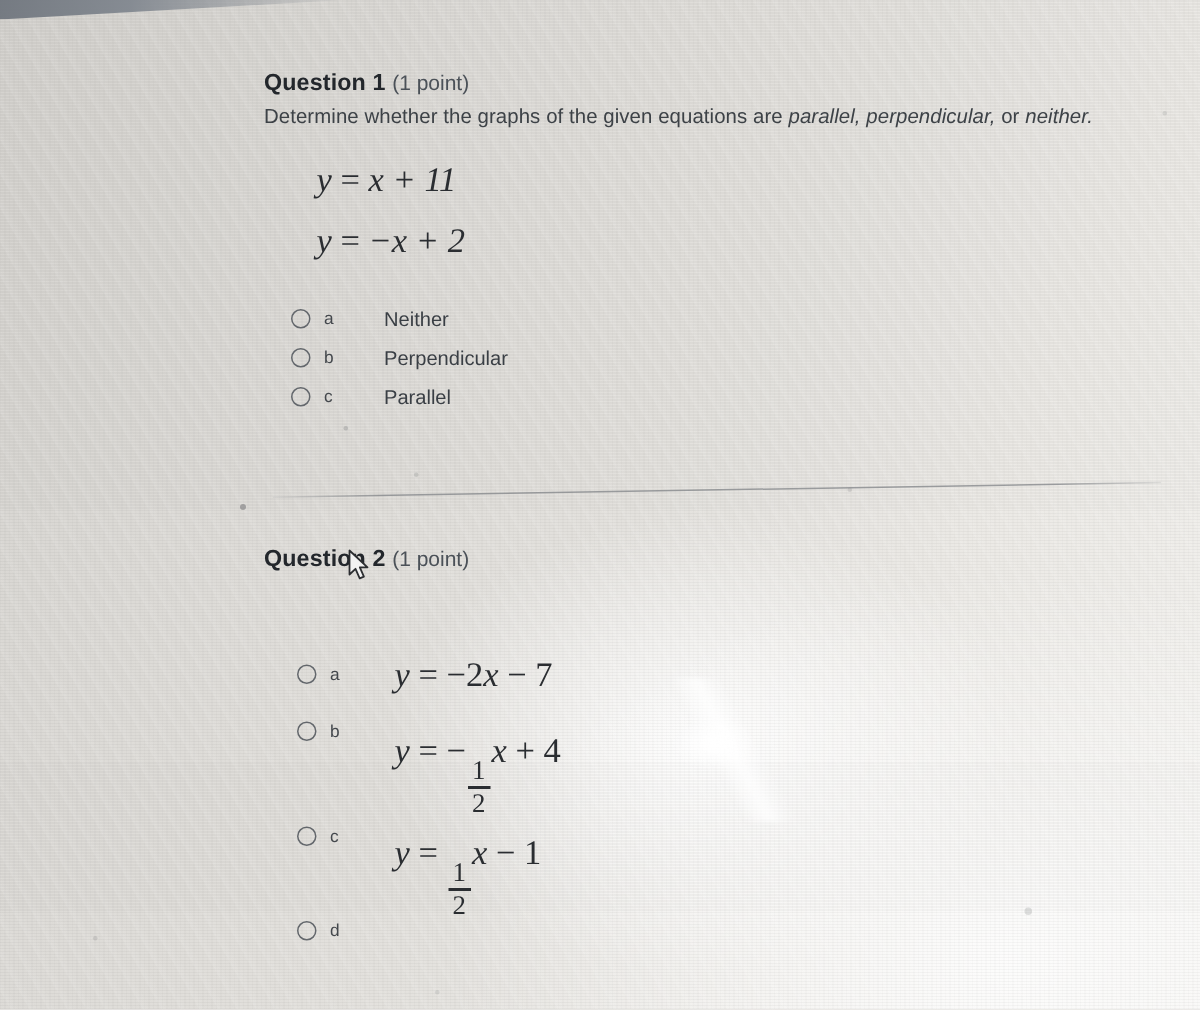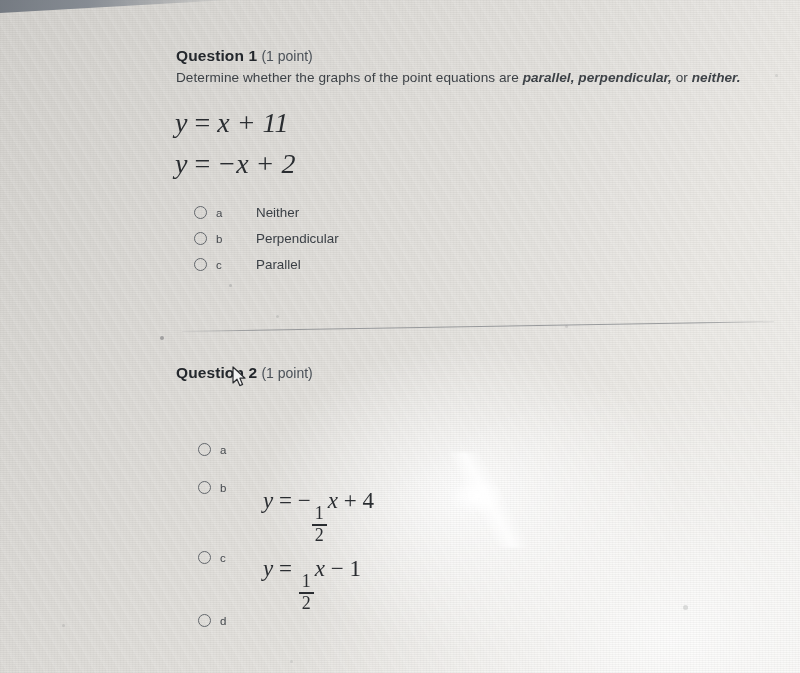--- a/index.html
+++ b/index.html
@@ -103,31 +103,31 @@
   }
 
   .q-prompt {
     position: absolute;
     left: 172px;
     font-size: 13.6px;
     color: #3d4247;
     white-space: nowrap;
     letter-spacing: .05px;
   }
-  .q-prompt em { font-style: italic; font-weight: bold; }
+  .q-prompt em { font-style: italic; }
 
   
   .eq {
     position: absolute;
     font-family: "Liberation Serif", "DejaVu Serif", serif;
     color: #2a2d31;
     white-space: nowrap;
   }
   .eq .v { font-style: italic; }
-  .eq-big { font-size: 28px; }
+  .eq-big { font-size: 23px; margin-left: 36px; }
   .eq-opt { font-size: 23px; }
 
   .frac {
     display: inline-flex;
     flex-direction: column;
     align-items: center;
     vertical-align: -0.48em;
     margin: 0 1px;
     line-height: 1;
   }
@@ -198,21 +198,21 @@
   <div class="speck" style="left:290px;top:660px;width:3px;height:3px;opacity:.3;"></div>
 
   <div id="content">
 
     <div class="q-head" style="top:47px;">
       <span class="q-title">Question 1</span>
       <span class="q-points">(1 point)</span>
     </div>
 
     <div class="q-prompt" style="top:70px;">
-      <span>Determine whether the graphs of the point equations are </span><em>parallel, perpendicular,</em><span> or </span><em>neither.</em>
+      <span>Determine whether the graphs of the given equations are </span><em>parallel, perpendicular,</em><span> or </span><em>neither.</em>
     </div>
 
     <div class="eq eq-big" style="left:171px;top:107px;">
       <span class="v">y</span>
       <span>=</span>
       <span class="v">x + 11</span>
     </div>
 
     <div class="eq eq-big" style="left:171px;top:148px;">
       <span class="v">y</span>
@@ -235,20 +235,26 @@
     <div id="divider"></div>
 
     <div class="q-head" style="top:364px;">
       <span class="q-title">Question 2</span>
       <span class="q-points">(1 point)</span>
     </div>
 
 
     <div class="opt-radio" style="left:194px;top:443px;"></div>
     <div class="opt-letter" style="left:216px;top:444px;">a</div>
+    <div class="eq eq-opt" style="left:259px;top:437px;">
+      <span class="v">y</span>
+      <span>=</span>
+      <span>−2</span><span class="v">x</span>
+      <span>− 7</span>
+    </div>
 
     <div class="opt-radio" style="left:194px;top:481px;"></div>
     <div class="opt-letter" style="left:216px;top:482px;">b</div>
     <div class="eq eq-opt" style="left:259px;top:488px;">
       <span class="v">y</span>
       <span>=</span>
       <span>−</span><span class="frac">
           <span class="num">1</span>
           <span class="bar"></span>
           <span class="den">2</span>

